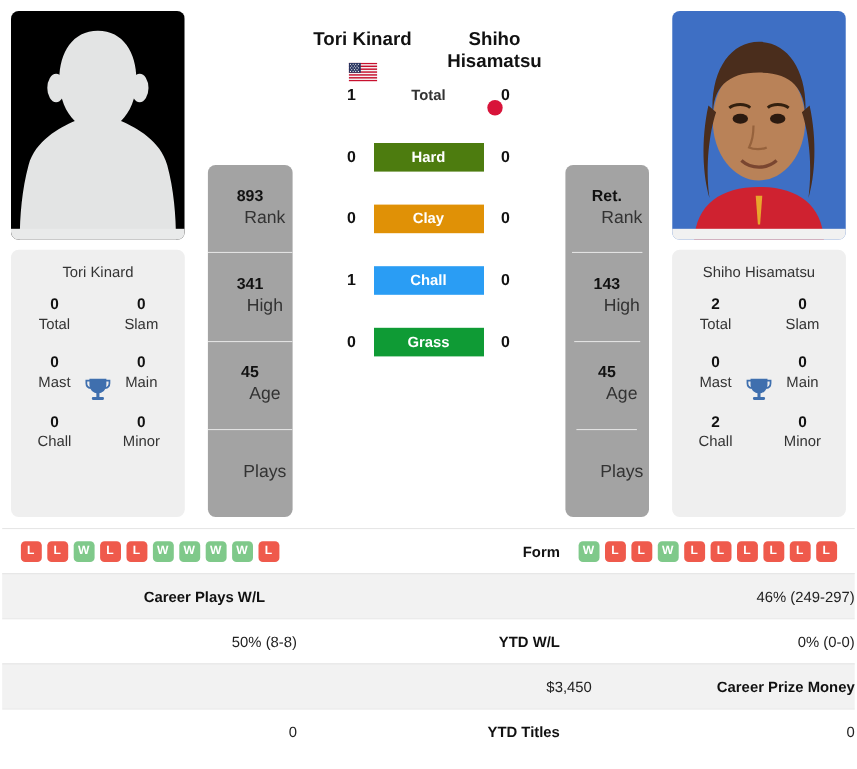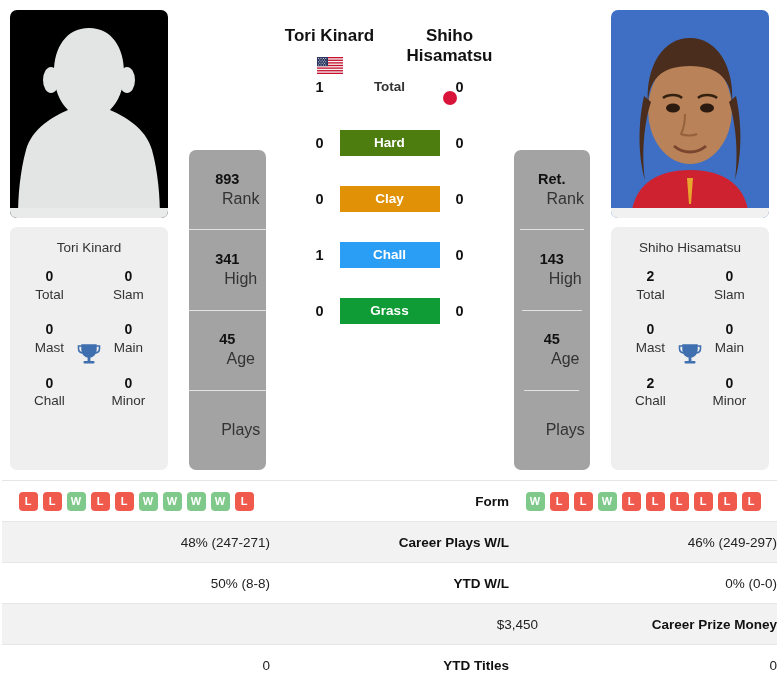--- a/index.html
+++ b/index.html
@@ -404,21 +404,20 @@
         <div class="fb l">L</div>
         <div class="fb l">L</div>
         <div class="fb l">L</div>
         <div class="fb l">L</div>
         <div class="fb l">L</div>
         <div class="fb l">L</div>
       </div>
     </div>
 
     <div class="trow alt">
-      <div class="tcell">48% (247-271)</div>
       <div class="tcell mid">Career Plays W/L</div>
       <div class="tcell">46% (249-297)</div>
     </div>
 
     <div class="trow">
       <div class="tcell">50% (8-8)</div>
       <div class="tcell mid">YTD W/L</div>
       <div class="tcell">0% (0-0)</div>
     </div>
 

